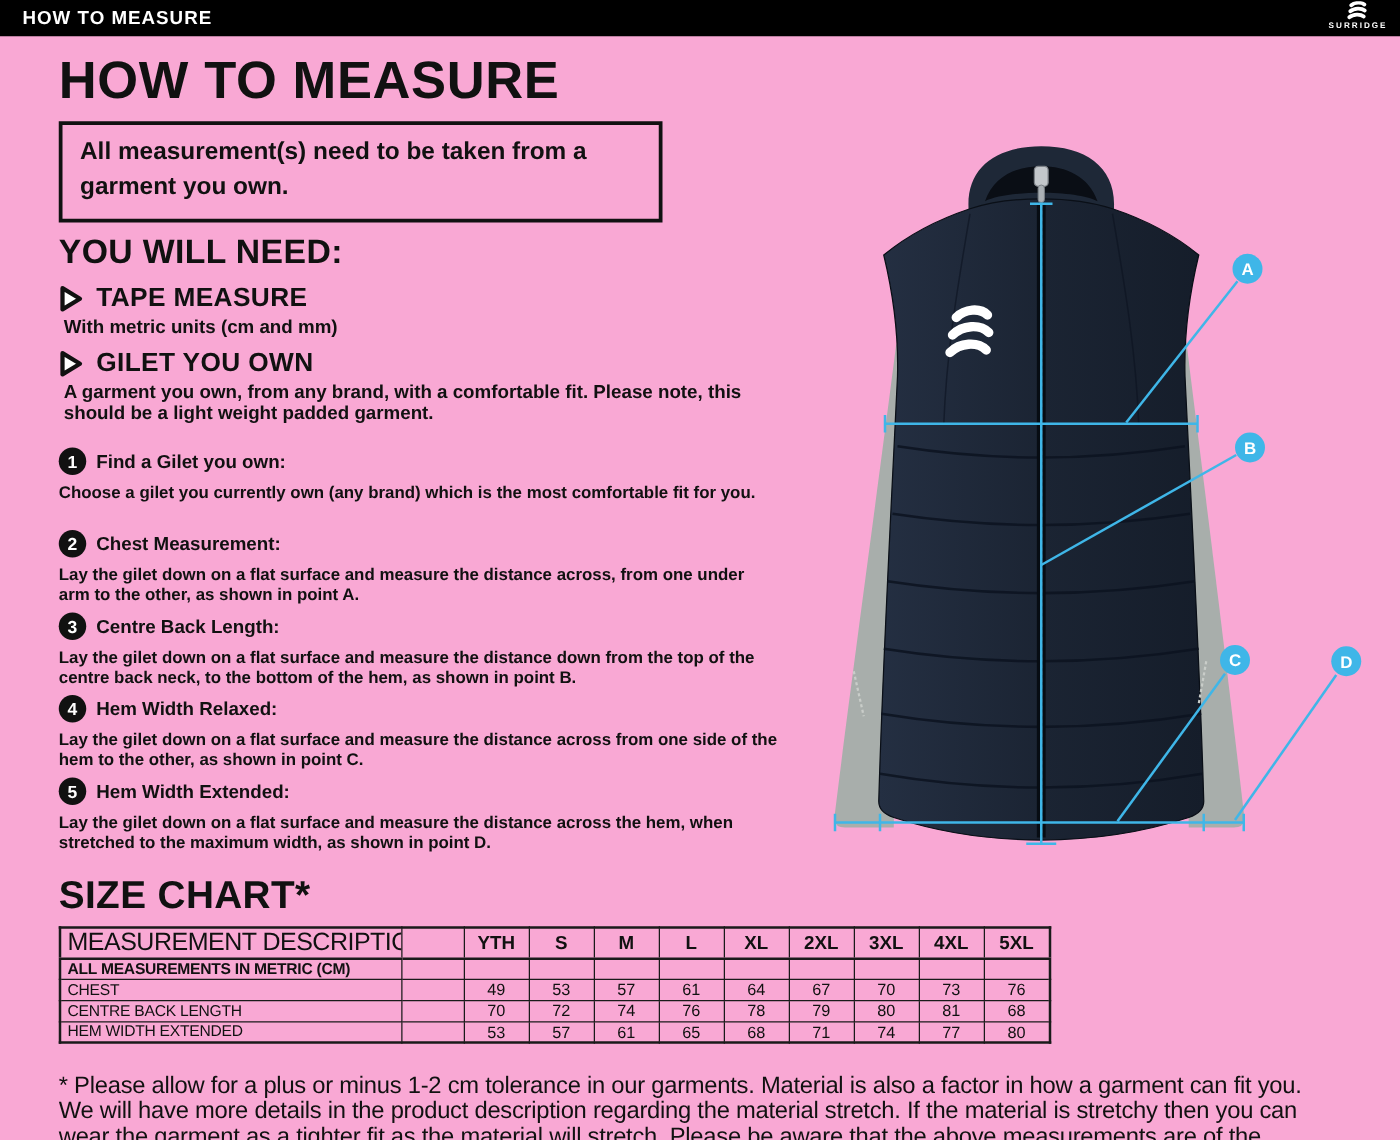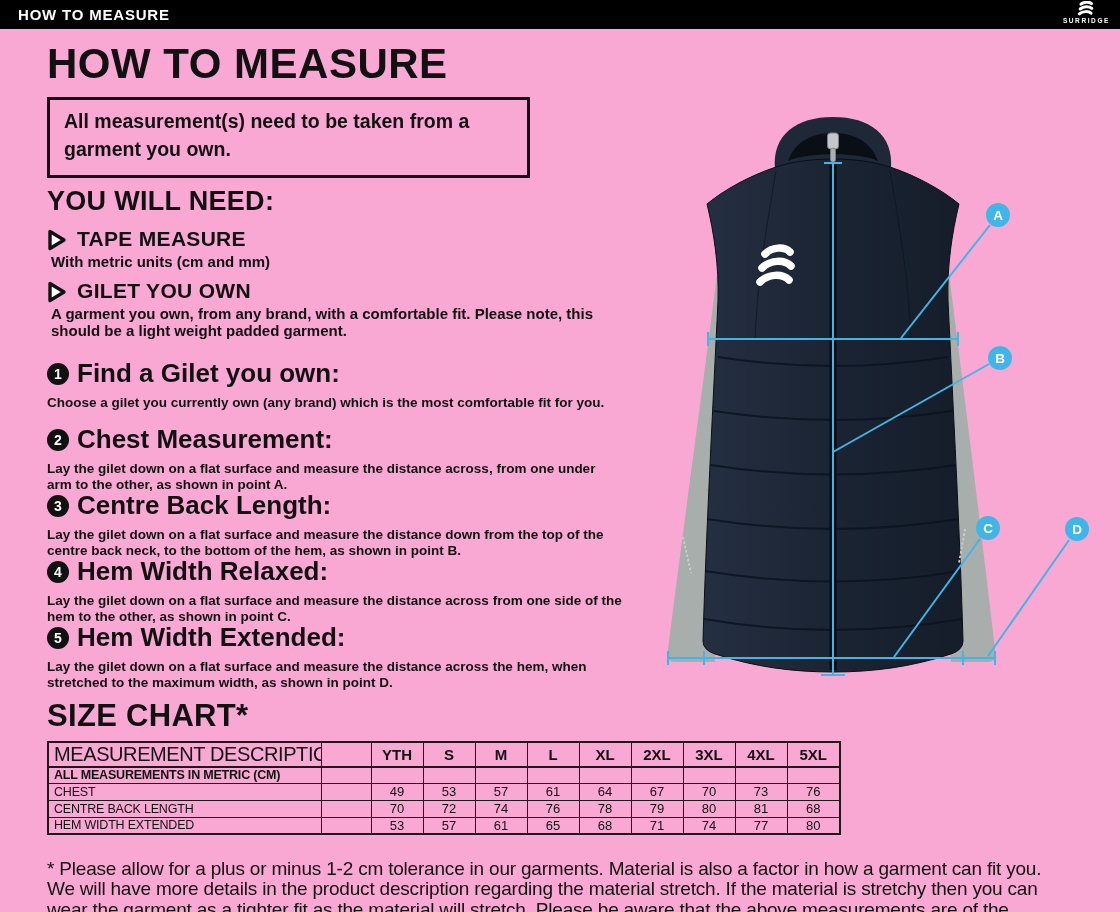--- a/index.html
+++ b/index.html
@@ -16,32 +16,32 @@
   .topbar-logo .brand { color:#fff; font-size:6.5px; font-weight:bold; letter-spacing:1.6px; margin-top:1px; }
 
   
   .h1 { position:absolute; left:47px; top:40px; font-size:42px; font-weight:bold; letter-spacing:.5px; }
   .note-box { position:absolute; left:47px; top:97px; width:483px; height:81px;
               border:3px solid #111; padding:8px 14px; font-size:19.5px; font-weight:bold; line-height:1.42; }
   .ywn-heading { position:absolute; left:47px; top:186px; font-size:27px; font-weight:bold; letter-spacing:.3px; }
 
   .need { position:absolute; left:47px; width:575px; }
   .need-1 { top:227px; } .need-2 { top:279px; }
-  .need-title-row { display:flex; align-items:flex-end; gap:10px; }
+  .need-title-row { display:flex; align-items:center; gap:10px; }
   .need-title { font-size:21px; font-weight:bold; letter-spacing:.3px; }
   .need-desc { font-size:15px; font-weight:bold; margin-top:3px; padding-left:4px; line-height:1.12; }
 
   .step { position:absolute; left:47px; width:575px; }
   .step-1 { top:358px; } .step-2 { top:424px; } .step-3 { top:490px; }
   .step-4 { top:556px; } .step-5 { top:622px; }
   .step-title-row { display:flex; align-items:center; gap:8px; }
   .badge { width:22px; height:22px; border-radius:50%; background:#111; color:#fff;
            display:inline-flex; align-items:center; justify-content:center;
            font-size:14px; font-weight:bold; flex:0 0 auto; }
-  .step-title { font-size:26px; font-weight:bold; }
+  .step-title { font-size:15px; font-weight:bold; }
   .step-desc { font-size:13.5px; font-weight:bold; line-height:1.18; margin-top:6px; }
 
   
   .sc-heading-row { position:absolute; left:47px; top:698px; display:flex; align-items:baseline; gap:10px; }
   .sc-heading { font-size:31px; font-weight:bold; letter-spacing:.3px; }
   .sc-sub { font-size:15.5px; font-weight:bold; }
   table.size-table { position:absolute; left:47px; top:741px; border-collapse:collapse;
                      table-layout:fixed; width:792px; }
   table.size-table td { border:1px solid #1a1a1a; padding:0 5px; vertical-align:middle;
                         text-align:center; font-size:13px; height:17px; overflow:hidden; white-space:nowrap; }

